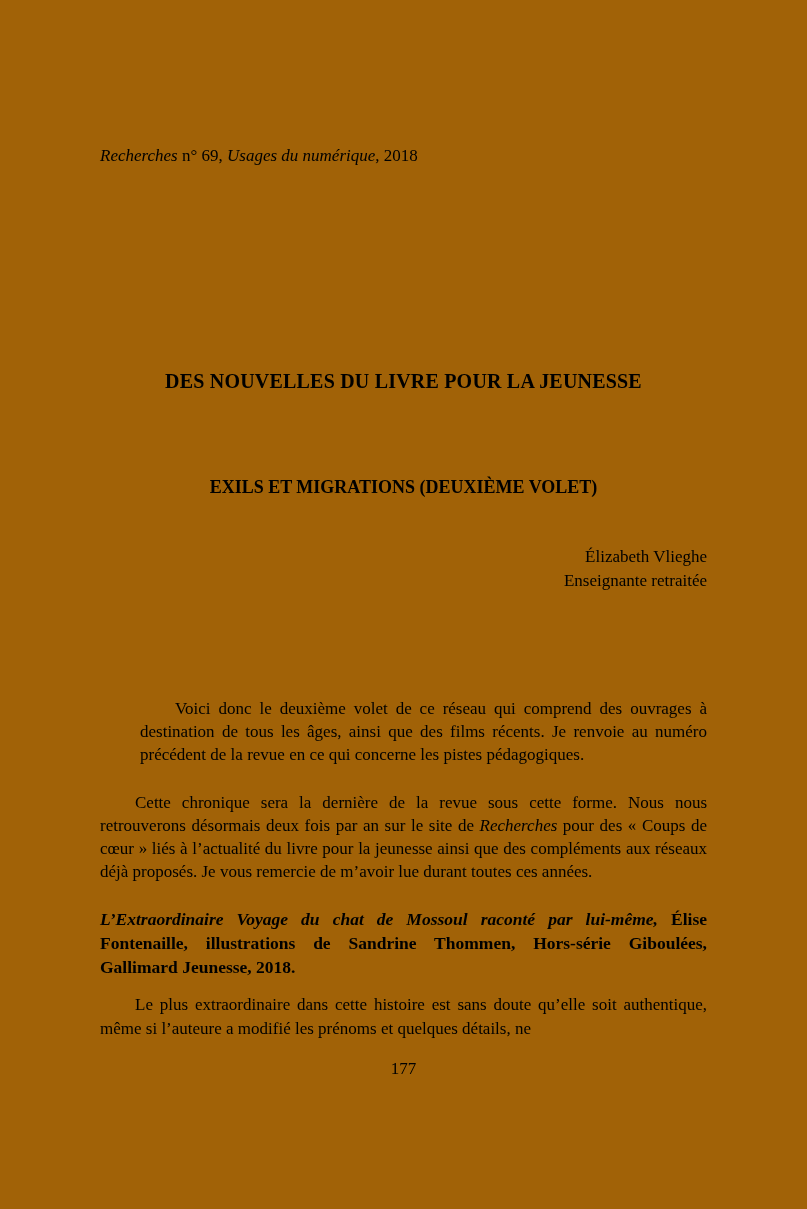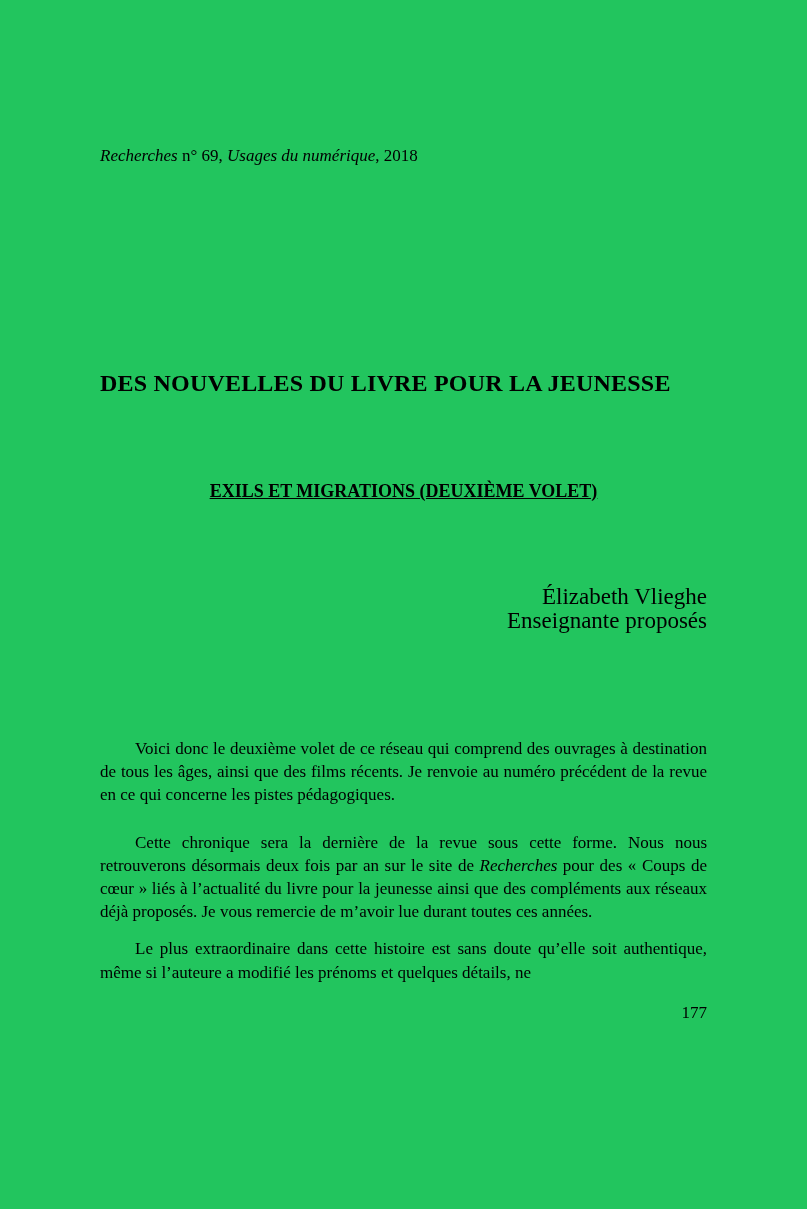--- a/index.html
+++ b/index.html
@@ -4,104 +4,104 @@
 <style>
   html, body {
     margin: 0;
     padding: 0;
     background: #ffffff;
   }
   .page {
     position: relative;
     width: 807px;
     height: 1209px;
-    background: #22c55e;
+    background: #a16207;
     font-family: "Liberation Serif", "DejaVu Serif", serif;
     color: #000000;
     overflow: hidden;
   }
   .content {
     position: absolute;
     left: 100px;
     right: 100px;
     top: 0;
   }
   .journal-header {
     margin-top: 145px;
     font-size: 17px;
     line-height: 22px;
     text-align: left;
   }
   .it { font-style: italic; }
   .doc-title {
     margin-top: 203px;
-    font-size: 24px;
+    font-size: 20px;
     font-weight: bold;
-    text-align: left;
+    text-align: center;
     letter-spacing: 0.2px;
   }
   .doc-subtitle {
     margin-top: 84px;
     font-size: 18px;
     font-weight: bold;
     text-align: center;
-    text-decoration: underline;
   }
   .author-block {
-    margin-top: 83px;
+    margin-top: 47px;
     text-align: right;
-    font-size: 23px;
+    font-size: 17px;
     line-height: 24px;
   }
   .body-para {
     font-size: 17px;
     line-height: 23.2px;
     text-align: justify;
     text-indent: 35px;
     margin: 0;
   }
-  .para-1 { margin-top: 104px; }
+  .para-1 { margin-top: 104px; margin-left: 40px; }
   .para-2 { margin-top: 24px; }
   .book-heading {
     margin-top: 24px;
     font-size: 17.5px;
     font-weight: bold;
     line-height: 24px;
     text-align: justify;
     text-indent: 0;
   }
   .para-3 { margin-top: 14px; }
   .page-number {
     margin-top: 19px;
-    text-align: right;
+    text-align: center;
     font-size: 17px;
   }
 </style>
 </head>
 <body>
 
 <div class="page">
   <div class="content">
 
     <div class="journal-header">
       <span class="it">Recherches</span><span> n° 69, </span><span class="it">Usages du numérique</span><span>, 2018</span>
     </div>
 
     <div class="doc-title">DES NOUVELLES DU LIVRE POUR LA JEUNESSE</div>
 
     <div class="doc-subtitle">EXILS ET MIGRATIONS (DEUXIÈME VOLET)</div>
 
     <div class="author-block">
       <div>Élizabeth Vlieghe</div>
-      <div>Enseignante proposés</div>
+      <div>Enseignante retraitée</div>
     </div>
 
     <p class="body-para para-1">Voici donc le deuxième volet de ce réseau qui comprend des ouvrages à destination de tous les âges, ainsi que des films récents. Je renvoie au numéro précédent de la revue en ce qui concerne les pistes pédagogiques.</p>
 
     <p class="body-para para-2"><span>Cette chronique sera la dernière de la revue sous cette forme. Nous nous retrouverons désormais deux fois par an sur le site de </span><span class="it">Recherches</span><span> pour des « Coups de cœur » liés à l’actualité du livre pour la jeunesse ainsi que des compléments aux réseaux déjà proposés. Je vous remercie de m’avoir lue durant toutes ces années.</span></p>
 
+    <p class="body-para book-heading"><span class="it">L’Extraordinaire Voyage du chat de Mossoul raconté par lui-même,</span><span> Élise Fontenaille, illustrations de Sandrine Thommen, Hors-série Giboulées, Gallimard Jeunesse, 2018.</span></p>
 
     <p class="body-para para-3">Le plus extraordinaire dans cette histoire est sans doute qu’elle soit authentique, même si l’auteure a modifié les prénoms et quelques détails, ne</p>
 
     <div class="page-number">177</div>
 
   </div>
 </div>
 
 </body></html>

